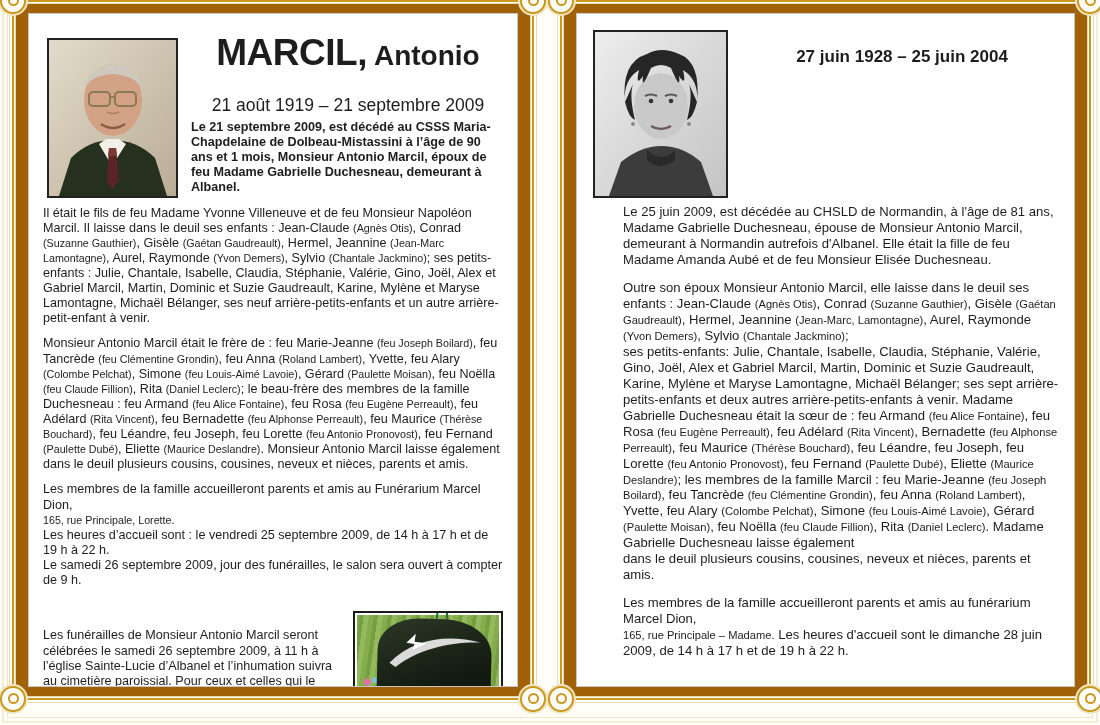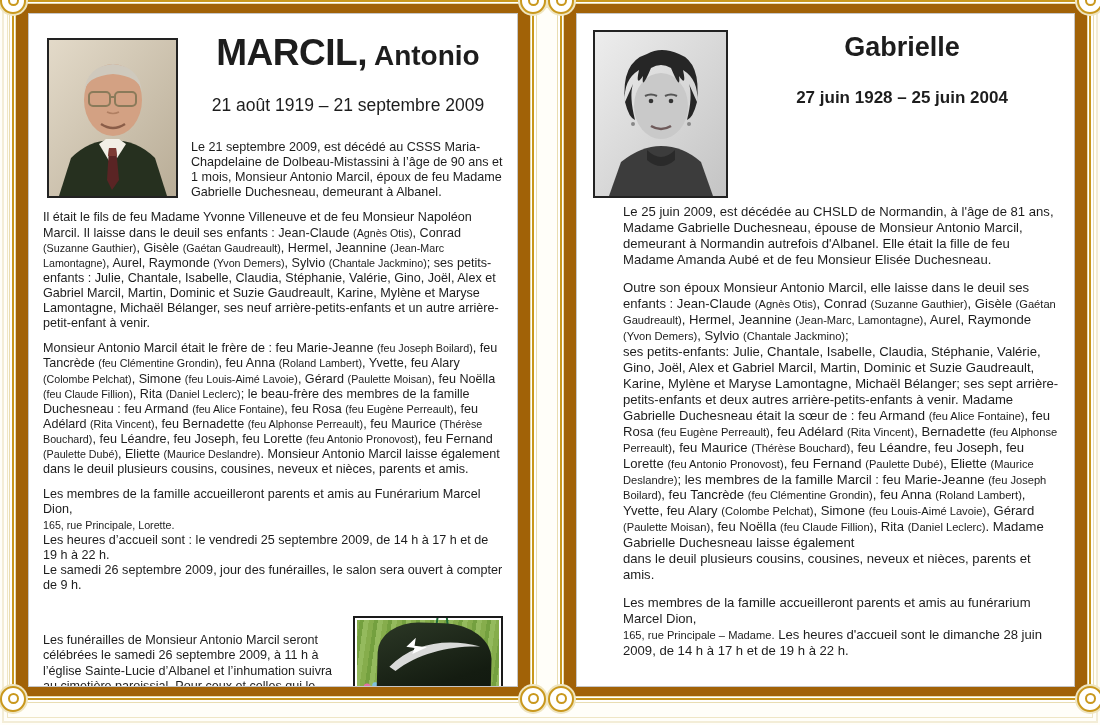--- a/index.html
+++ b/index.html
@@ -54,21 +54,21 @@
   .photo-a{width:127px;height:156px;margin:18px 13px 6px 6px;}
   .photo-g{width:131px;height:164px;margin:10px 14px 6px 4px;}
   .photo svg{display:block;}
 
   
   .head{text-align:center;}
   h1{margin:14px 0 0;line-height:1;font-weight:bold;}
   .surname{font-size:37px;letter-spacing:-.5px;}
   .given{font-size:28px;}
   .dates{font-size:17.5px;font-weight:normal;margin-top:24px;}
-  .intro{margin-top:24px;}
+  .intro{margin-top:4px;font-weight:bold;}
   .r-surname{font-size:37px;font-weight:bold;line-height:1;margin-top:6px;}
   .r-given{font-size:27px;font-weight:bold;margin-top:14px;line-height:1;}
   .r-dates{font-size:17px;font-weight:bold;margin-top:27px;}
 
   
   .tomb{
     position:relative;float:right;border:2px solid #1a1a1a;overflow:hidden;
     box-shadow:inset 0 0 0 2px #fff;
     background:repeating-linear-gradient(98deg,
       var(--grass-green,#86ad4c) 0 5px,#74a03f 5px 9px,#94ba5d 9px 14px);
@@ -205,21 +205,20 @@
           <path d="M70 64 Q76 61 82 64" fill="none" stroke="#555" stroke-width="2"></path>
           <circle cx="56" cy="69" r="2.3" fill="#333"></circle>
           <circle cx="76" cy="69" r="2.3" fill="#333"></circle>
           <path d="M56 94 Q66 100 76 94" fill="none" stroke="#6e5a5a" stroke-width="2.6"></path>
           <circle cx="38" cy="92" r="2" fill="#888"></circle>
           <circle cx="94" cy="92" r="2" fill="#888"></circle>
         </svg>
       </div>
 
       <div class="head">
-        <div class="r-given">Gabrielle</div>
         <div class="dates r-dates">27 juin 1928 – 25 juin 2004</div>
       </div>
 
       <p class="para clear"><span>Le 25 juin 2009, est décédée au CHSLD de Normandin, à l'âge de 81 ans, Madame Gabrielle Duchesneau, épouse de Monsieur Antonio Marcil, demeurant à Normandin autrefois d'Albanel. Elle était la fille de feu Madame Amanda Aubé et de feu Monsieur Elisée Duchesneau.</span></p>
       <p class="para"><span>Outre son époux Monsieur Antonio Marcil, elle laisse dans le deuil ses enfants : Jean-Claude </span><span class="small">(Agnès Otis)</span><span>, Conrad </span><span class="small">(Suzanne Gauthier)</span><span>, Gisèle </span><span class="small">(Gaétan Gaudreault)</span><span>, Hermel, Jeannine </span><span class="small">(Jean-Marc, Lamontagne)</span><span>, Aurel, Raymonde </span><span class="small">(Yvon Demers)</span><span>, Sylvio </span><span class="small">(Chantale Jackmino)</span><span>;
 ses petits-enfants: Julie, Chantale, Isabelle, Claudia, Stéphanie, Valérie, Gino, Joël, Alex et Gabriel Marcil, Martin, Dominic et Suzie Gaudreault, Karine, Mylène et Maryse Lamontagne, Michaël Bélanger; ses sept arrière-petits-enfants et deux autres arrière-petits-enfants à venir. Madame Gabrielle Duchesneau était la sœur de : feu Armand </span><span class="small">(feu Alice Fontaine)</span><span>, feu Rosa </span><span class="small">(feu Eugène Perreault)</span><span>, feu Adélard </span><span class="small">(Rita Vincent)</span><span>, Bernadette </span><span class="small">(feu Alphonse Perreault)</span><span>, feu Maurice </span><span class="small">(Thérèse Bouchard)</span><span>, feu Léandre, feu Joseph, feu Lorette </span><span class="small">(feu Antonio Pronovost)</span><span>, feu Fernand </span><span class="small">(Paulette Dubé)</span><span>, Eliette </span><span class="small">(Maurice Deslandre)</span><span>; les membres de la famille Marcil : feu Marie-Jeanne </span><span class="small">(feu Joseph Boilard)</span><span>, feu Tancrède </span><span class="small">(feu Clémentine Grondin)</span><span>, feu Anna </span><span class="small">(Roland Lambert)</span><span>, Yvette, feu Alary </span><span class="small">(Colombe Pelchat)</span><span>, Simone </span><span class="small">(feu Louis-Aimé Lavoie)</span><span>, Gérard </span><span class="small">(Paulette Moisan)</span><span>, feu Noëlla </span><span class="small">(feu Claude Fillion)</span><span>, Rita </span><span class="small">(Daniel Leclerc)</span><span>. Madame Gabrielle Duchesneau laisse également
 dans le deuil plusieurs cousins, cousines, neveux et nièces, parents et amis.</span></p>
       <p class="para"><span>Les membres de la famille accueilleront parents et amis au funérarium Marcel Dion,
 </span><span class="small">165, rue Principale – Madame.</span><span>  Les heures d'accueil sont le dimanche 28 juin 2009, de 14 h à 17 h et de 19 h à 22 h.</span></p>
 

